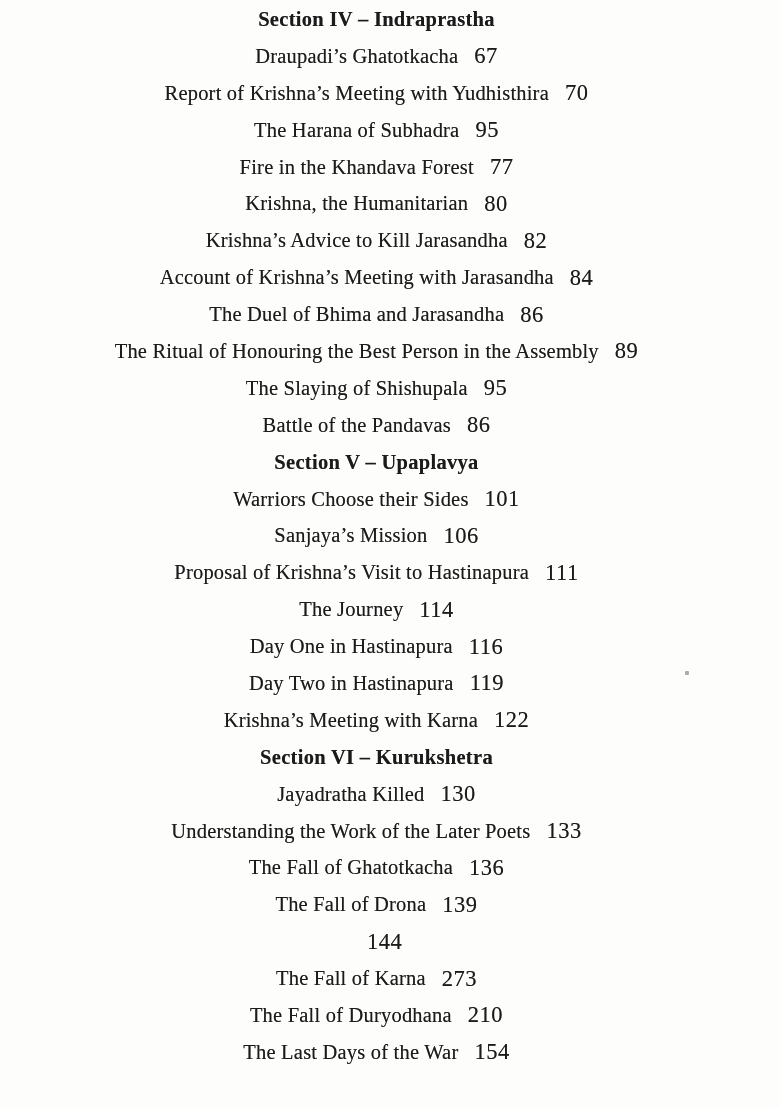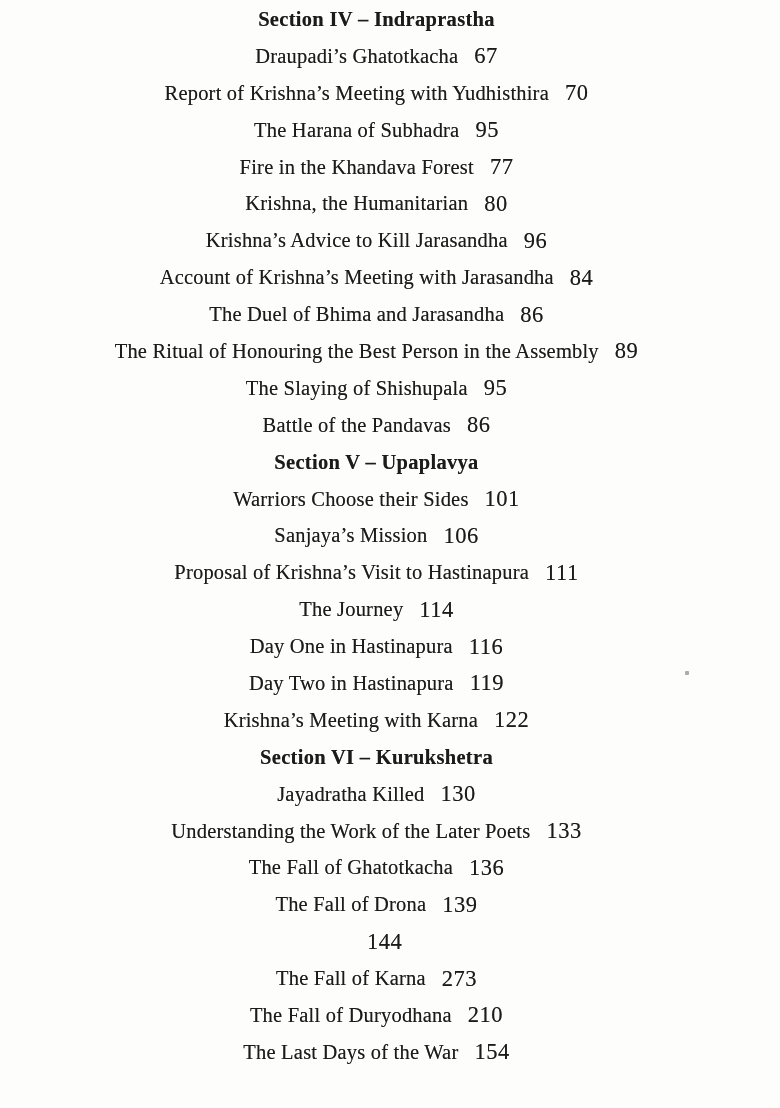--- a/index.html
+++ b/index.html
@@ -79,21 +79,21 @@
       <div class="row">
         <span class="title">Fire in the Khandava Forest</span>
         <span class="page-num">77</span>
       </div>
       <div class="row">
         <span class="title">Krishna, the Humanitarian</span>
         <span class="page-num">80</span>
       </div>
       <div class="row">
         <span class="title">Krishna’s Advice to Kill Jarasandha</span>
-        <span class="page-num">96</span>
+        <span class="page-num">82</span>
       </div>
       <div class="row">
         <span class="title">Account of Krishna’s Meeting with Jarasandha</span>
         <span class="page-num">84</span>
       </div>
       <div class="row">
         <span class="title">The Duel of Bhima and Jarasandha</span>
         <span class="page-num">86</span>
       </div>
       <div class="row">

